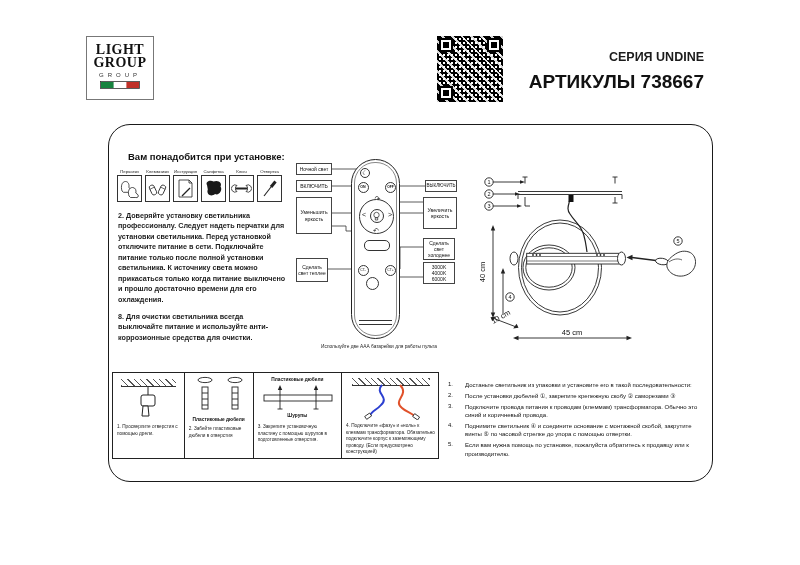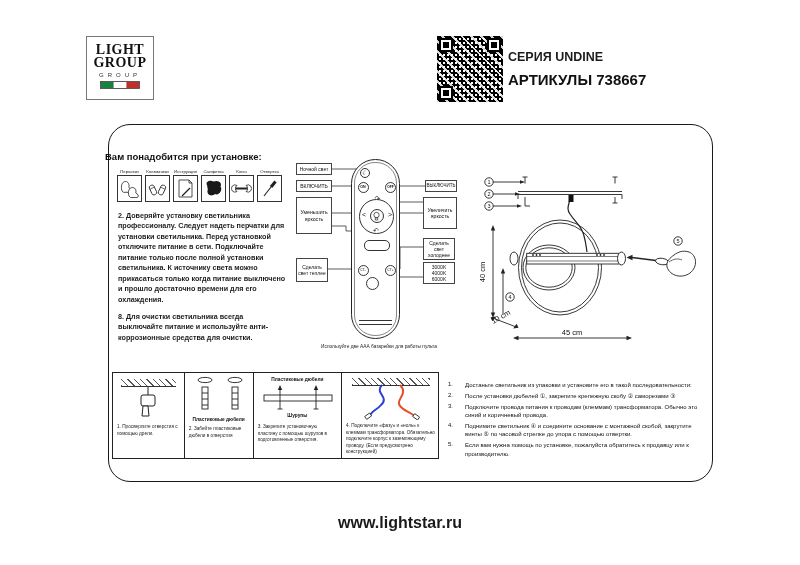--- a/index.html
+++ b/index.html
@@ -11,21 +11,21 @@
   .logo .l1,.logo .l2{font-family:"Liberation Serif","DejaVu Serif",serif;font-weight:bold;font-size:14px;line-height:.95;letter-spacing:.5px;color:#111}
   .logo .l3{font-size:6px;letter-spacing:4px;color:#333;margin-top:2px}
   .title{font-size:17.5px;font-weight:bold;line-height:1.32;color:#2e2e2e}
   .qr{background-image:
       repeating-linear-gradient(45deg,rgba(255,255,255,.85) 0 2px,transparent 2px 7px),
       repeating-linear-gradient(90deg,#000 0 2px,transparent 2px 4px),
       repeating-linear-gradient(0deg,#000 0 2px,#fff 2px 4px)}
   .qr .f{position:absolute;width:14px;height:14px;border:2px solid #000;background:#fff;box-sizing:border-box}
   .qr .f::after{content:"";position:absolute;inset:2px;background:#000}
   .series{font-size:12.5px;font-weight:bold;color:#1c1c1c}
-  .article{font-size:15px;font-weight:bold;margin-top:7px;color:#111}
+  .article{font-size:19px;font-weight:bold;margin-top:7px;color:#111}
   
   .mainbox{border:1.5px solid #1a1a1a;border-radius:22px}
   .tools-h{font-size:9.5px;font-weight:bold;color:#111}
   .tool{width:25px}
   .tool .tl{font-size:4.3px;text-align:center;height:7px;line-height:7px;white-space:nowrap;overflow:visible;color:#222}
   .tool .tb{width:25px;height:27px;border:1px solid #333;box-sizing:border-box;display:flex;align-items:center;justify-content:center;background:#fff}
   .notes p{margin:0 0 7px 0;font-size:7.2px;line-height:1.45;font-weight:bold;color:#1d1d1d;text-align:left}
   
   .cbox{position:absolute;border:1px solid #444;background:#fff;display:flex;align-items:center;justify-content:center;
         text-align:center;font-size:5px;line-height:1.25;box-sizing:border-box;padding:1px;color:#111}
@@ -66,28 +66,28 @@
     </svg>
   </div>
 
 
   <div class="abs qr" style="left:437px;top:36px;width:66px;height:66px">
     <span class="f" style="left:2px;top:2px"></span>
     <span class="f" style="right:2px;top:2px"></span>
     <span class="f" style="left:2px;bottom:2px"></span>
   </div>
 
-  <div class="abs" style="left:508px;top:50px;width:196px;text-align:left">
+  <div class="abs" style="left:508px;top:50px;width:196px;text-align:right">
     <div class="series">СЕРИЯ UNDINE</div>
     <div class="article">АРТИКУЛЫ 738667</div>
   </div>
 
   <div class="abs mainbox" style="left:108px;top:124px;width:603px;height:356px"></div>
 
-  <div class="abs tools-h" style="left:105px;top:151px">Вам понадобится при установке:</div>
+  <div class="abs tools-h" style="left:128px;top:151px">Вам понадобится при установке:</div>
   <div class="abs" style="left:117px;top:168px;display:flex;gap:3px">
     <div class="tool">
       <div class="tl">Перчатки</div>
       <div class="tb">
           <svg width="21" height="23" viewBox="0 0 21 23">
         <path d="M3,14 C1.5,9 3,4.5 6.5,4.5 C9.5,4.5 10.5,8 9.8,10.5 L12,12.5 C13,14 11.5,16 9.8,15.3 L4.5,15.3 Z" fill="#fff" stroke="#222" stroke-width="0.8"></path>
         <path d="M10,19 C8.5,14.5 10,10.5 13.5,10.5 C16.5,10.5 17.5,13.5 16.8,16 L19,17.8 C20,19.3 18.5,21.3 16.8,20.5 L11.5,20.5 Z" fill="#fff" stroke="#222" stroke-width="0.8"></path>
       </svg>
         </div>
     </div>
@@ -372,15 +372,14 @@
         <span class="n">4.</span>
         <span class="t">Поднимите светильник ④ и соедините основание с монтажной скобой, закрутите винты ⑤ по часовой стрелке до упора с помощью отвертки.</span>
       </div>
       <div class="step">
         <span class="n">5.</span>
         <span class="t">Если вам нужна помощь по установке, пожалуйста обратитесь к продавцу или к производителю.</span>
       </div>
     </div>
   </div>
 
-  <div class="abs footer" style="top:514px;left:0">www.lightstar.ru</div>
 
 </div>
 
 </body></html>

